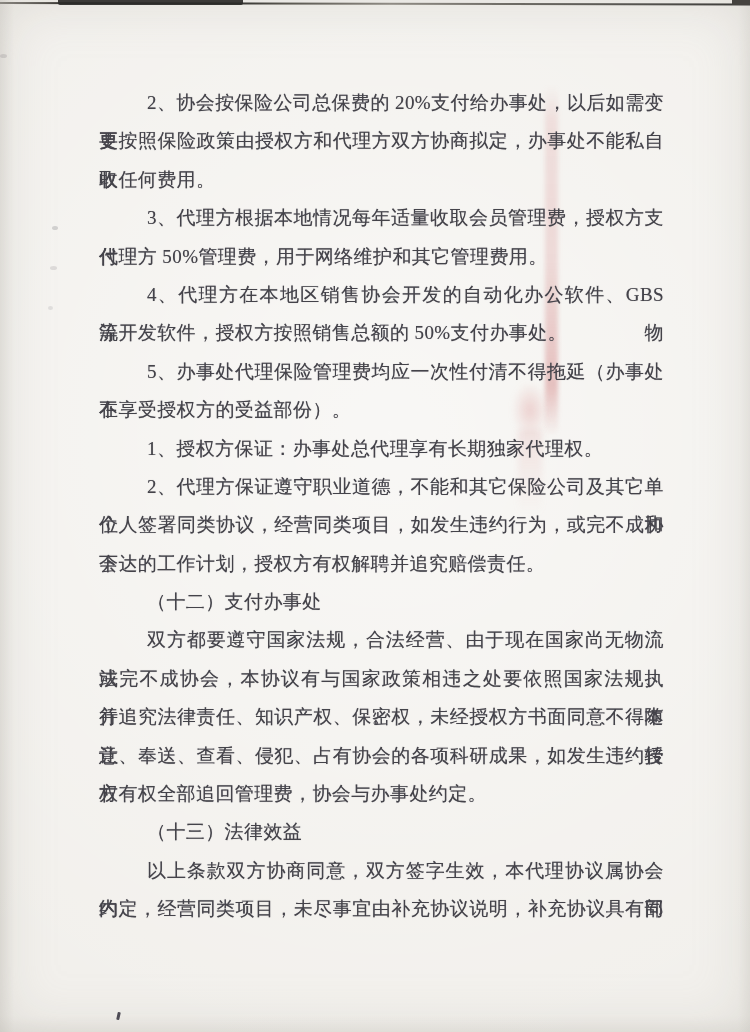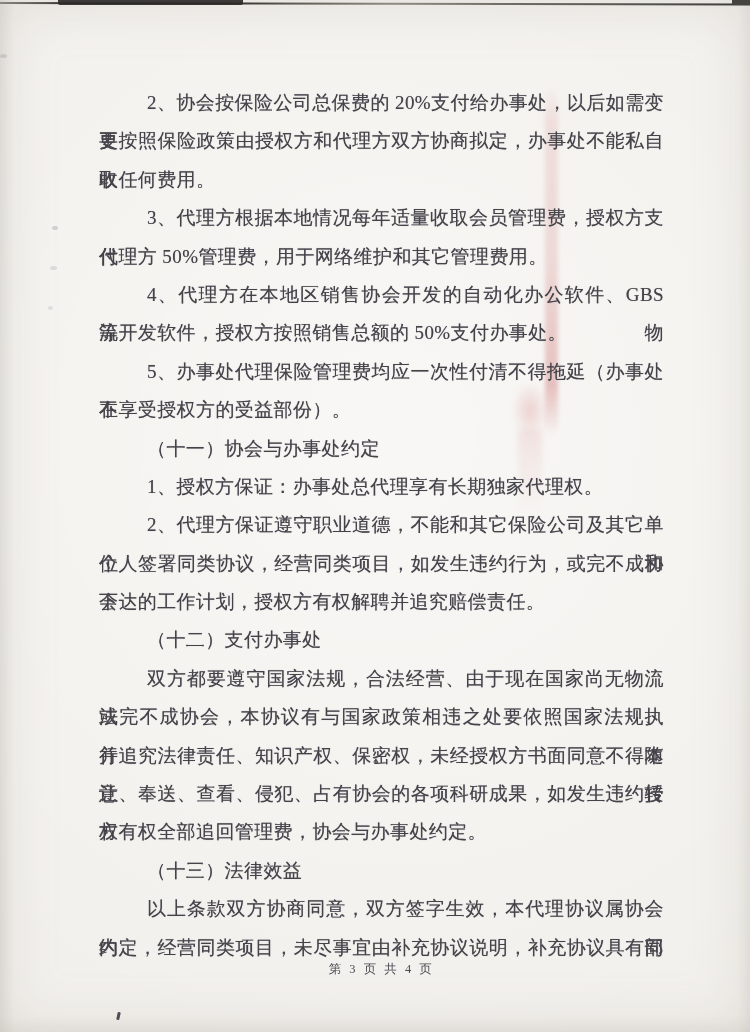--- a/index.html
+++ b/index.html
@@ -121,30 +121,28 @@
 
     <div class="line indent justify">2、协会按保险公司总保费的 20%支付给办事处，以后如需变更</div>
       <div class="line justify">要按照保险政策由授权方和代理方双方协商拟定，办事处不能私自收</div>
       <div class="line">取任何费用。</div>
       <div class="line indent justify">3、代理方根据本地情况每年适量收取会员管理费，授权方支付</div>
       <div class="line">代理方 50%管理费，用于网络维护和其它管理费用。</div>
       <div class="line indent justify">4、代理方在本地区销售协会开发的自动化办公软件、GBS 等物</div>
       <div class="line">流开发软件，授权方按照销售总额的 50%支付办事处。</div>
       <div class="line indent justify">5、办事处代理保险管理费均应一次性付清不得拖延（办事处不</div>
       <div class="line">在享受授权方的受益部份）。</div>
-      <div class="line indent">（十一）协会与办事处约定</div>
       <div class="line indent">1、授权方保证：办事处总代理享有长期独家代理权。</div>
       <div class="line indent justify">2、代理方保证遵守职业道德，不能和其它保险公司及其它单位和</div>
       <div class="line justify">个人签署同类协议，经营同类项目，如发生违约行为，或完不成协会</div>
       <div class="line">下达的工作计划，授权方有权解聘并追究赔偿责任。</div>
       <div class="line indent">（十二）支付办事处</div>
       <div class="line indent justify">双方都要遵守国家法规，合法经营、由于现在国家尚无物流法、</div>
       <div class="line justify">或完不成协会，本协议有与国家政策相违之处要依照国家法规执行。本</div>
       <div class="line justify">并追究法律责任、知识产权、保密权，未经授权方书面同意不得随意转</div>
       <div class="line justify">让、奉送、查看、侵犯、占有协会的各项科研成果，如发生违约授权</div>
       <div class="line">方有权全部追回管理费，协会与办事处约定。</div>
       <div class="line indent">（十三）法律效益</div>
       <div class="line indent justify">以上条款双方协商同意，双方签字生效，本代理协议属协会内部</div>
       <div class="line justify">约定，经营同类项目，未尽事宜由补充协议说明，补充协议具有同</div>
-      <div class="footer-line">第 3 页 共 4 页</div>
   </div>
 
 </div>
 
 </body></html>

